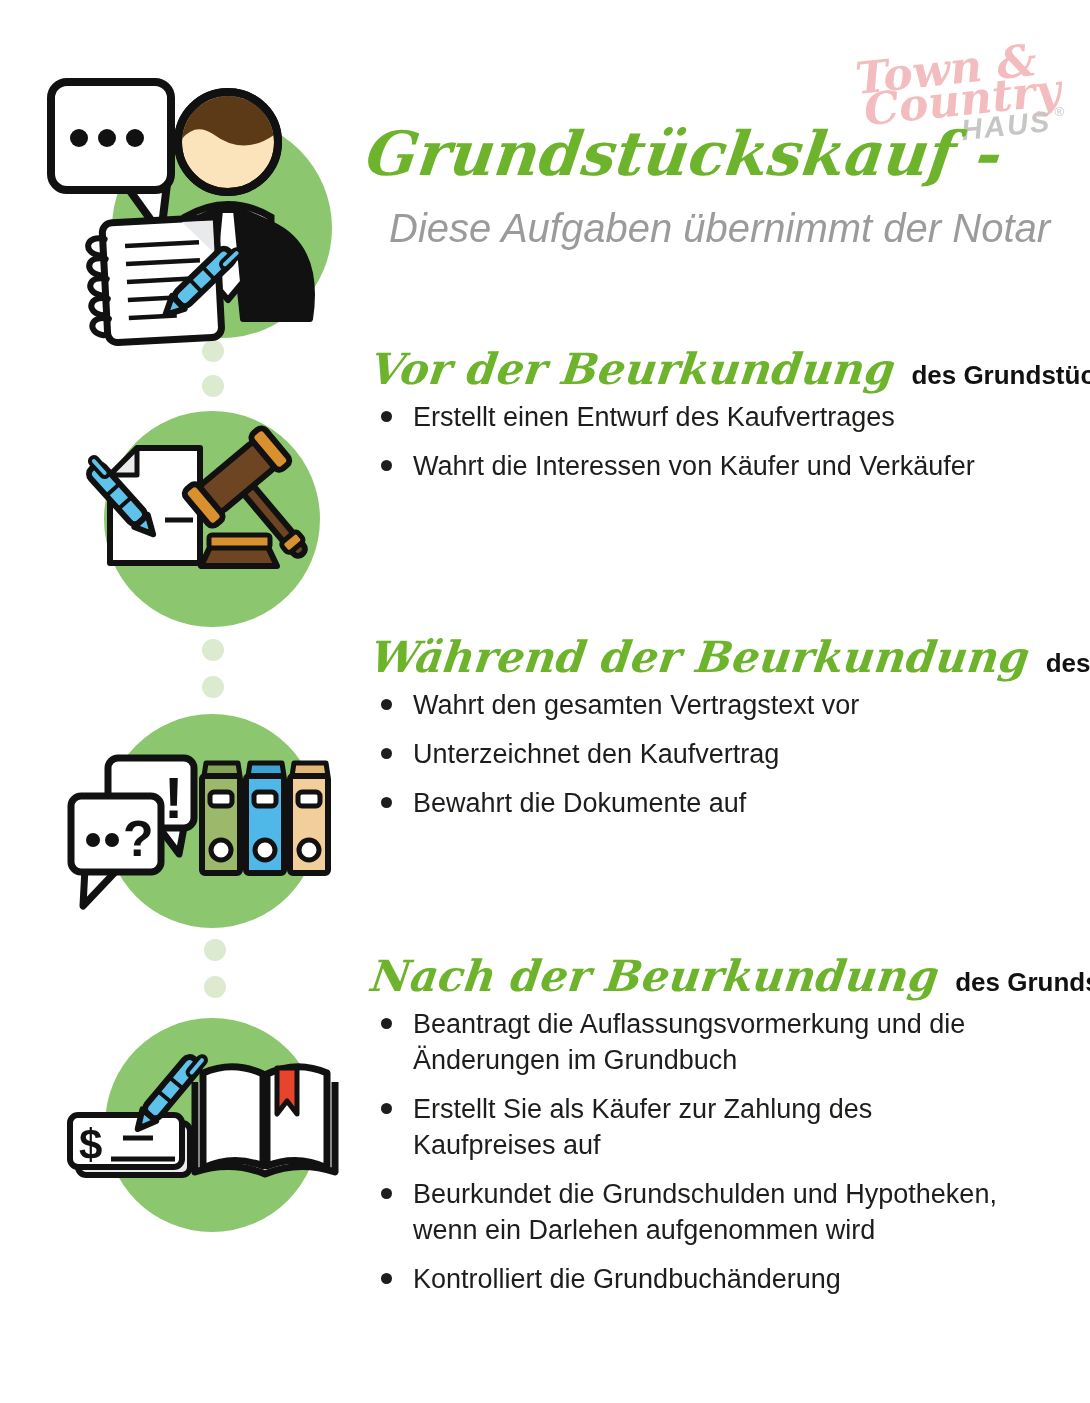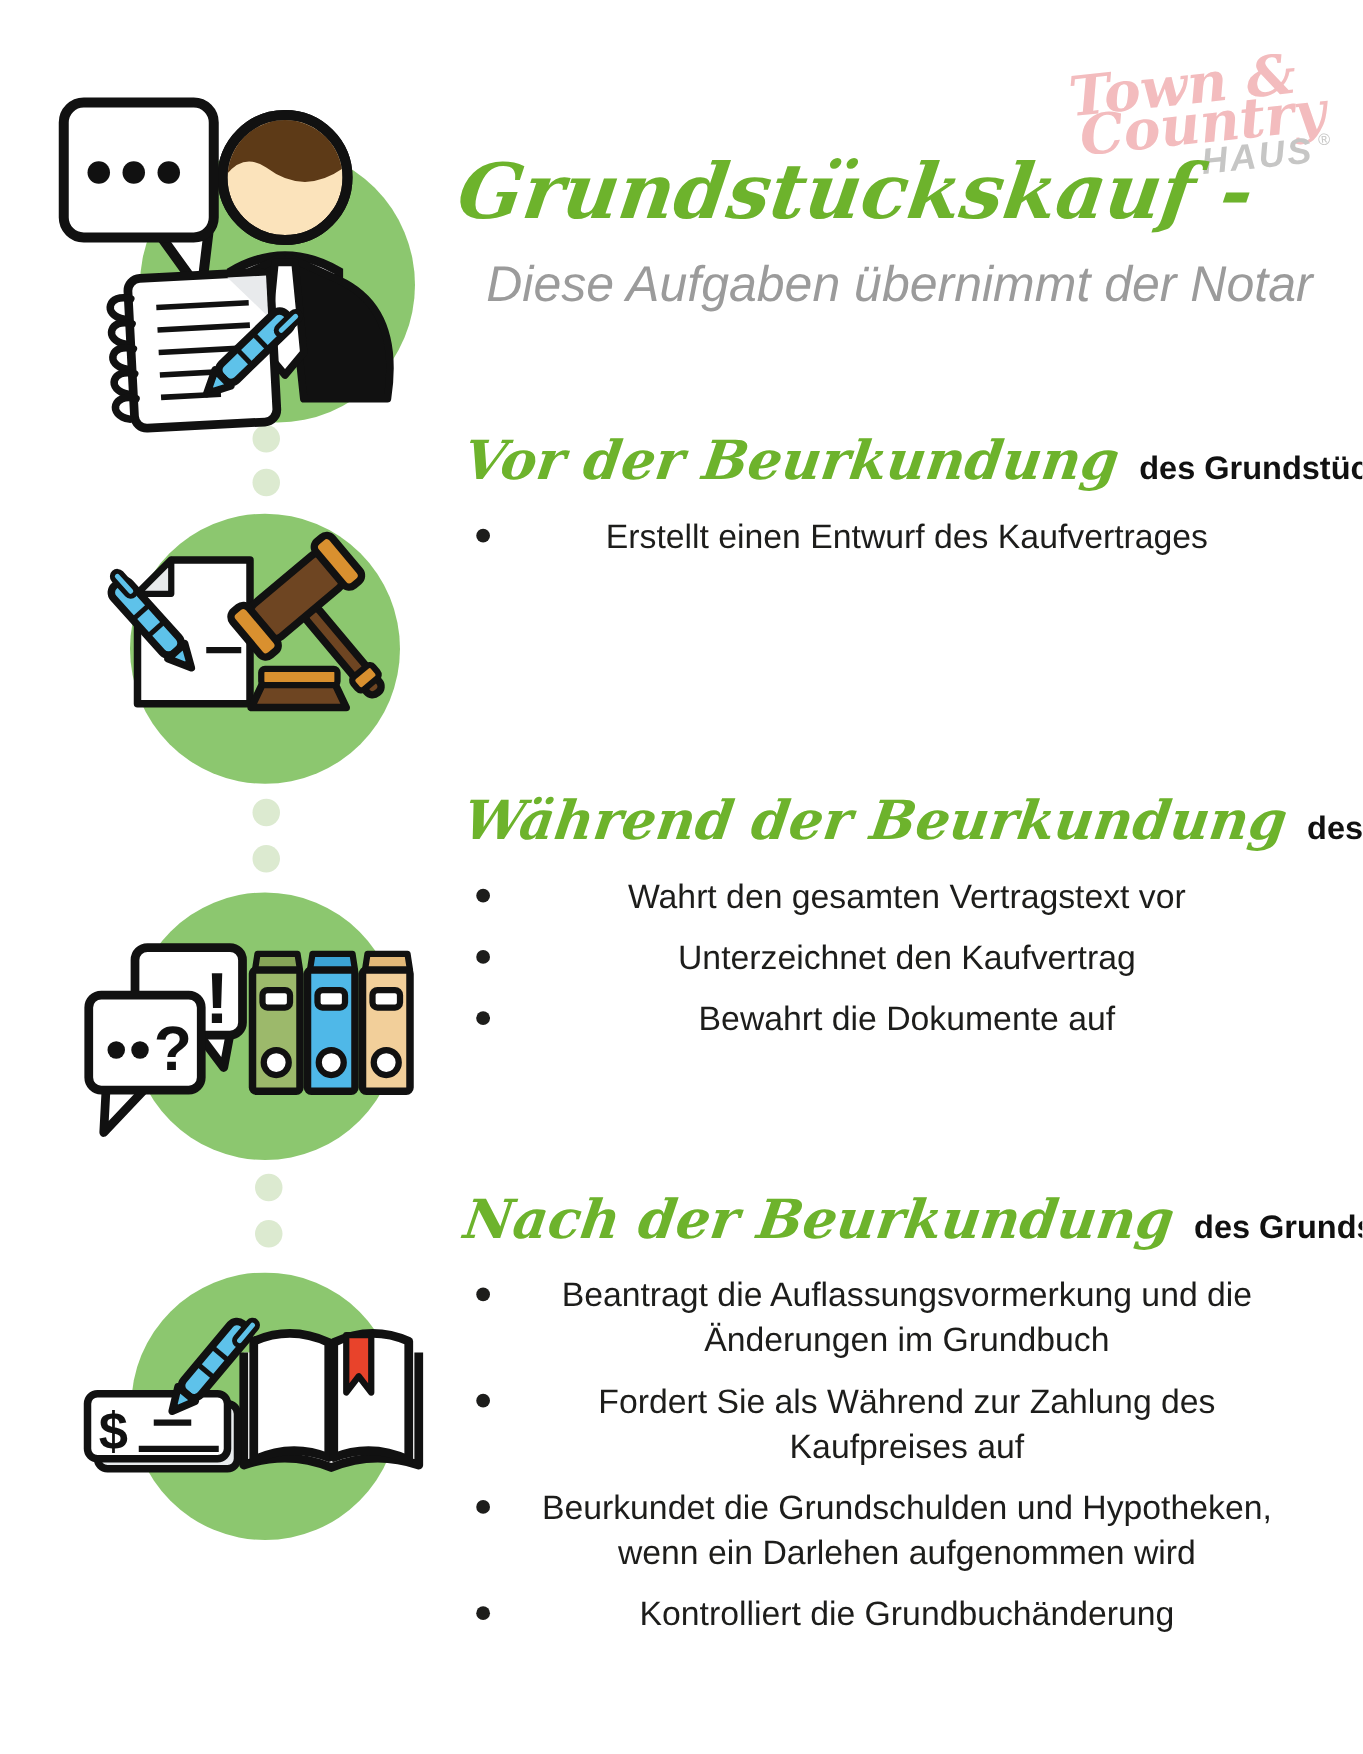--- a/index.html
+++ b/index.html
@@ -33,21 +33,21 @@
   
   .section { position:absolute; left:368px; width:670px; }
   .sec-1 { top:344px; } .sec-2 { top:632px; } .sec-3 { top:951px; }
   .section-heading { display:flex; align-items:baseline; gap:20px; }
   .script {
     font-family:"DejaVu Serif", serif; font-style:italic; font-weight:700;
     font-size:43px; color:#6db32c; transform:skewX(-8deg); transform-origin:left bottom;
     white-space:nowrap;
   }
   .suffix { font-weight:700; font-size:26px; color:#111111; white-space:nowrap; }
-  .bullets { list-style:none; margin:17px 0 0 0; padding:0;text-align:center; }
+  .bullets { list-style:none; margin:5px 0 0 0; padding:0; }
   .bullets li {
     position:relative; padding-left:45px; margin-bottom:13px;
     font-size:27px; line-height:36px; color:#1d1d1b; white-space:pre-line;
   }
   .bullets li::before {
     content:""; position:absolute; left:13px; top:12px;
     width:11px; height:11px; border-radius:50%; background:#1d1d1b;
   }
 
   
@@ -232,20 +232,21 @@
     </g>
   </svg>
 
   <div class="section sec-1">
     <div class="section-heading">
       <span class="script">Vor der Beurkundung</span>
       <span class="suffix">des Grundstücks</span>
     </div>
     <ul class="bullets">
       <li><span>Erstellt einen Entwurf des Kaufvertrages</span></li>
+      <li><span>Wahrt die Interessen von Käufer und Verkäufer</span></li>
     </ul>
   </div>
 
   <div class="section sec-2">
     <div class="section-heading">
       <span class="script">Während der Beurkundung</span>
       <span class="suffix">des Grundstücks</span>
     </div>
     <ul class="bullets">
       <li><span>Wahrt den gesamten Vertragstext vor</span></li>
@@ -255,21 +256,21 @@
   </div>
 
   <div class="section sec-3">
     <div class="section-heading">
       <span class="script">Nach der Beurkundung</span>
       <span class="suffix">des Grundstücks</span>
     </div>
     <ul class="bullets">
       <li><span>Beantragt die Auflassungsvormerkung und die
 Änderungen im Grundbuch</span></li>
-      <li><span>Fordert Sie als Während zur Zahlung des
+      <li><span>Erstellt Sie als Käufer zur Zahlung des
 Kaufpreises auf</span></li>
       <li><span>Beurkundet die Grundschulden und Hypotheken,
 wenn ein Darlehen aufgenommen wird</span></li>
       <li><span>Kontrolliert die Grundbuchänderung</span></li>
     </ul>
   </div>
 
 </div>
 
 </body></html>

